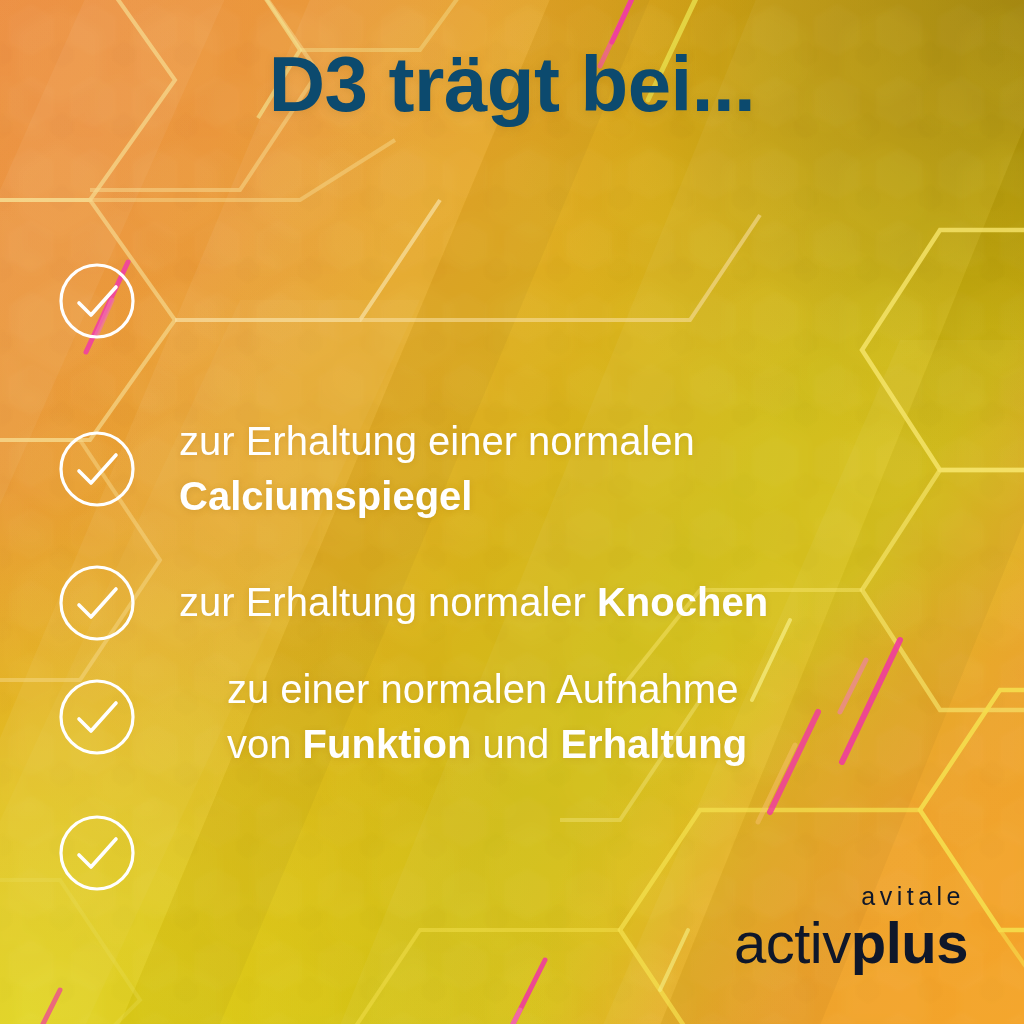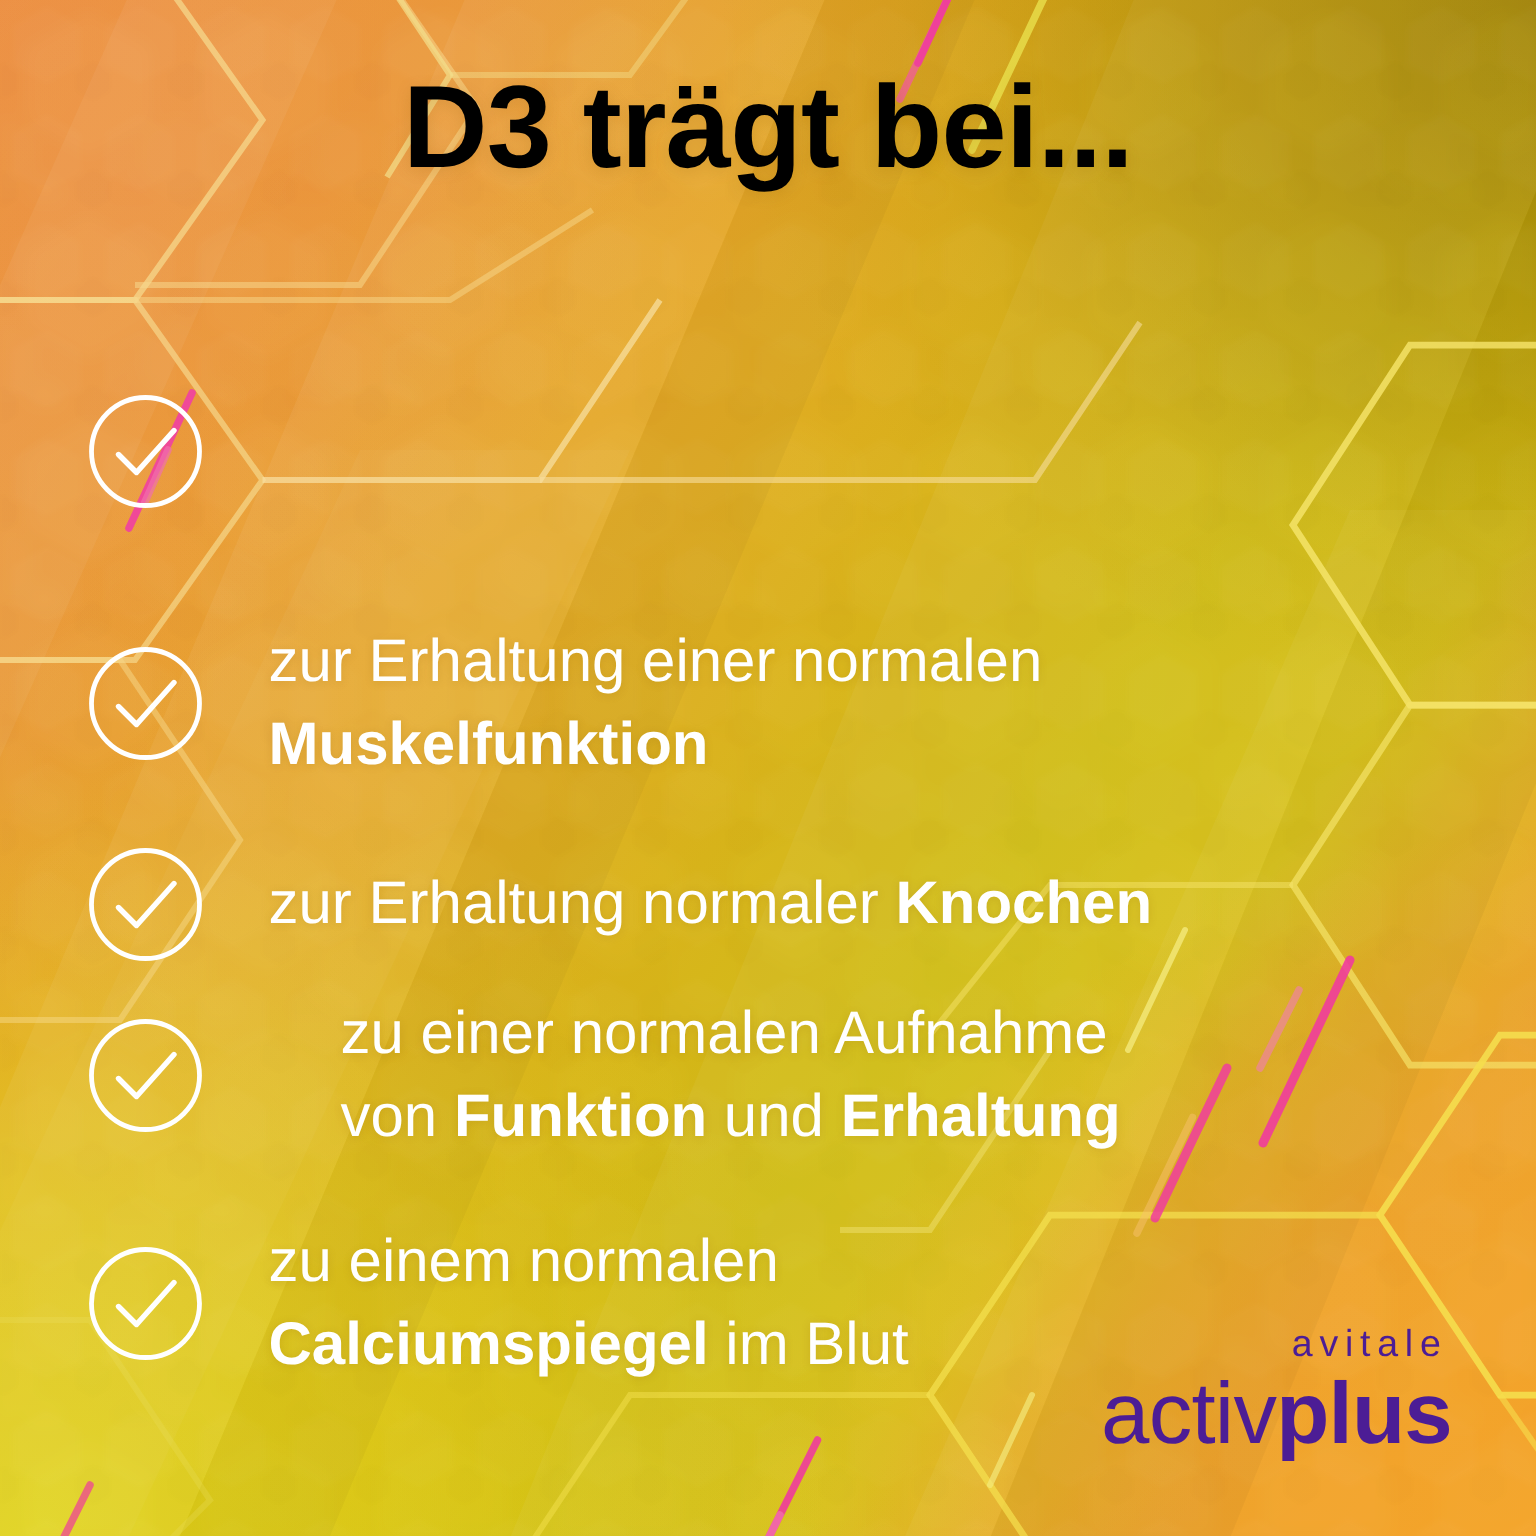--- a/index.html
+++ b/index.html
@@ -88,21 +88,21 @@
 
   
   .content { position: absolute; inset: 0; }
 
   .headline {
     position: absolute;
     top: 45px;
     left: 0;
     width: 1024px;
     text-align: center;
-    color: #000000;
+    color: #0c4a6e;
     font-size: 78px;
     font-weight: bold;
     letter-spacing: -0.5px;
     line-height: 1;
     text-shadow: 0 2px 10px rgba(140,90,10,0.18);
     white-space: nowrap;
   }
 
   .benefits {
     position: absolute;
@@ -141,21 +141,21 @@
     white-space: nowrap;
   }
   .benefit-text b { font-weight: bold; }
 
   
   .logo {
     position: absolute;
     right: 56px;
     bottom: 52px;
     text-align: right;
-    color: #4c1d95;
+    color: #0f172a;
     line-height: 1;
   }
   .logo-top {
     font-size: 25px;
     letter-spacing: 4.5px;
     font-weight: normal;
     margin-right: 3px;
     margin-bottom: 5px;
   }
   .logo-bottom {
@@ -288,21 +288,21 @@
 
       <div class="benefit" data-row="1">
         <span class="check-icon">
           <svg viewBox="0 0 78 78">
             <circle cx="39" cy="39" r="36" fill="none" stroke="#ffffff" stroke-width="3.2"></circle>
             <polyline points="21,41 33,53 58,25" fill="none" stroke="#ffffff" stroke-width="3.6" stroke-linecap="round" stroke-linejoin="round"></polyline>
           </svg>
         </span>
         <span class="benefit-text">
           <span>zur Erhaltung einer normalen</span><br>
-          <b>Muskelfunktion</b>
+          <b>Calciumspiegel</b>
         </span>
       </div>
 
       <div class="benefit" data-row="2">
         <span class="check-icon">
           <svg viewBox="0 0 78 78">
             <circle cx="39" cy="39" r="36" fill="none" stroke="#ffffff" stroke-width="3.2"></circle>
             <polyline points="21,41 33,53 58,25" fill="none" stroke="#ffffff" stroke-width="3.6" stroke-linecap="round" stroke-linejoin="round"></polyline>
           </svg>
         </span>
@@ -323,24 +323,20 @@
           <span>von </span><b>Funktion</b><span> und </span><b>Erhaltung</b>
         </span>
       </div>
 
       <div class="benefit" data-row="4">
         <span class="check-icon">
           <svg viewBox="0 0 78 78">
             <circle cx="39" cy="39" r="36" fill="none" stroke="#ffffff" stroke-width="3.2"></circle>
             <polyline points="21,41 33,53 58,25" fill="none" stroke="#ffffff" stroke-width="3.6" stroke-linecap="round" stroke-linejoin="round"></polyline>
           </svg>
-        </span>
-        <span class="benefit-text">
-          <span>zu einem normalen</span><br>
-          <b>Calciumspiegel</b><span> im Blut</span>
         </span>
       </div>
 
     </div>
 
     <div class="logo">
       <div class="logo-top">avitale</div>
       <div class="logo-bottom"><span>activ</span><b>plus</b></div>
     </div>
 

